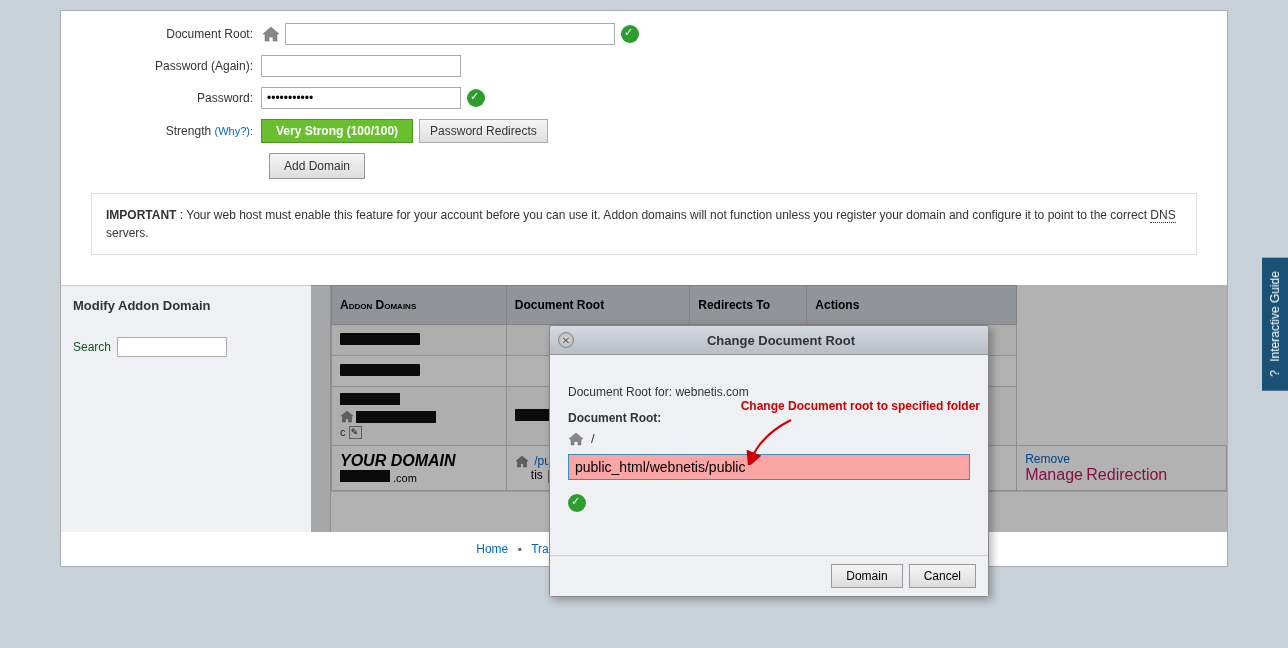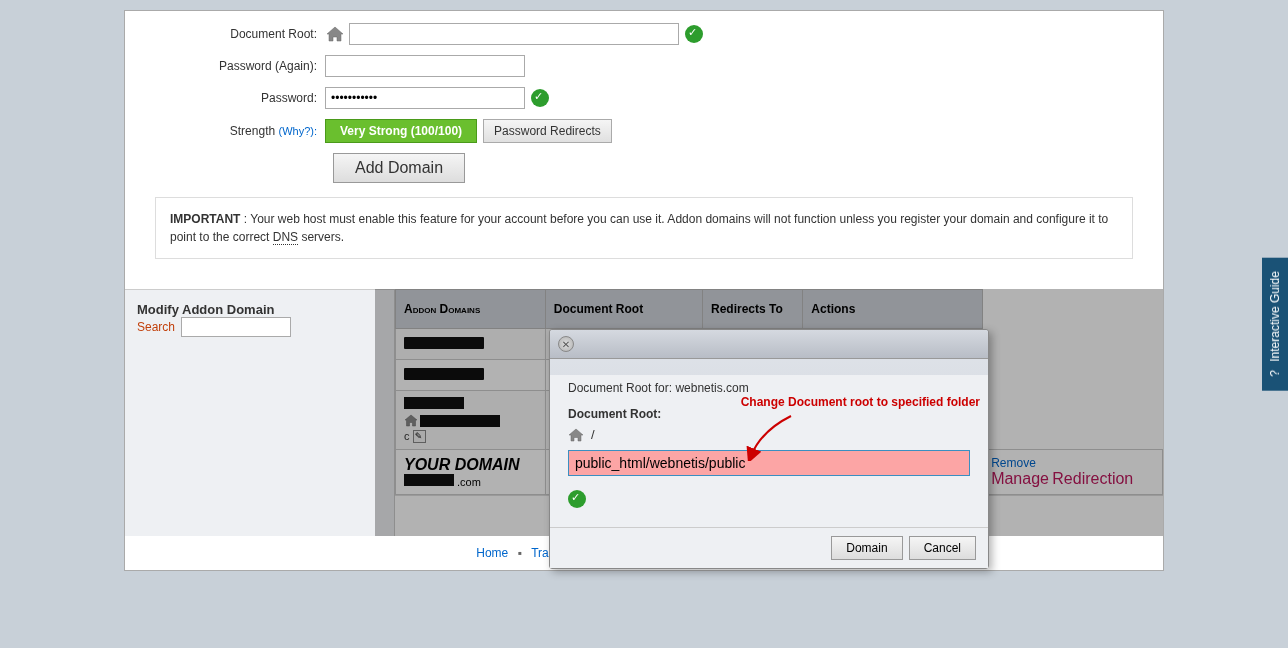--- a/index.html
+++ b/index.html
@@ -8,21 +8,21 @@
       font-size: 12px;
       background: #c8d0d8;
       min-height: 648px;
     }
     .page-wrapper {
       display: flex;
       justify-content: center;
       padding: 10px 0;
     }
     .main-content {
-      width: 1040px;
+      width: 1168px;
       background: #fff;
       border: 1px solid #aaa;
       position: relative;
     }
     
     .form-section {
       padding: 12px 20px 20px 20px;
       background: #fff;
     }
     .form-row {
@@ -82,22 +82,22 @@
       border: 1px solid #aaa;
       padding: 4px 10px;
       font-size: 12px;
       cursor: pointer;
       margin-left: 6px;
       color: #333;
     }
     .btn-add-domain {
       background: linear-gradient(to bottom, #f5f5f5, #ddd);
       border: 1px solid #999;
-      padding: 5px 21px;
-      font-size: 16px;
+      padding: 5px 14px;
+      font-size: 12px;
       cursor: pointer;
       color: #333;
       display: block;
       margin: 6px 0 0 0;
     }
     .add-domain-row {
       margin-left: 188px;
     }
     .important-box {
       margin: 14px 10px 10px 10px;
@@ -126,30 +126,30 @@
       background: #eef0f3;
       border-top: 1px solid #ccc;
       border-right: 1px solid #ccc;
       padding: 12px;
       flex-shrink: 0;
     }
     .sidebar-title {
       font-weight: bold;
       font-size: 13px;
       color: #333;
-      margin-bottom: 0;
+      margin-bottom: 24px;
     }
     .search-row {
       display: flex;
       align-items: center;
       margin-bottom: 12px;
     }
     .search-label {
       font-size: 12px;
-      color: #c2410c;
+      color: #14532d;
       margin-right: 6px;
     }
     .search-input {
       border: 1px solid #aaa;
       padding: 2px 4px;
       font-size: 12px;
       width: 110px;
     }
     .table-section {
       flex: 1;
@@ -345,23 +345,22 @@
       flex-shrink: 0;
     }
     .modal-title {
       font-weight: bold;
       font-size: 13px;
       color: #333;
       flex: 1;
       text-align: center;
     }
     .modal-body {
-      padding: 6px 18px;
+      padding: 30px 18px;
       background: #eef0f3;
-      margin-top: 16px;
     }
     .modal-subtitle {
       font-size: 12px;
       color: #333;
       margin-bottom: 12px;
     }
     .modal-doc-root-label {
       font-size: 12px;
       font-weight: bold;
       color: #333;
@@ -591,20 +590,21 @@
           <span class="per-page-label">Per Page:</span>
           <input type="text" class="per-page-input" value="10" style="">
           <button class="go-btn">Go</button>
         </div>
       </div>
 
       <div class="modal-overlay" style="left:250px; right:0; top:0; bottom:0; position:absolute;">
         <div class="modal">
           <div class="modal-header">
             <span class="modal-close">✕</span>
+            <span class="modal-title">Change Document Root</span>
           </div>
           <div class="modal-body">
             <div class="modal-subtitle">Document Root for: webnetis.com</div>
             <div class="modal-doc-root-label">Document Root:</div>
             <div class="modal-path-row">
 
               <svg width="16" height="14" viewBox="0 0 16 14" fill="none" style="margin-right:3px;">
                 <polygon points="8,1 1,7 3,7 3,13 6,13 6,9.5 10,9.5 10,13 13,13 13,7 15,7" fill="#888" stroke="#666" stroke-width="0.5"></polygon>
               </svg>
               <span class="modal-path-slash">/</span>

